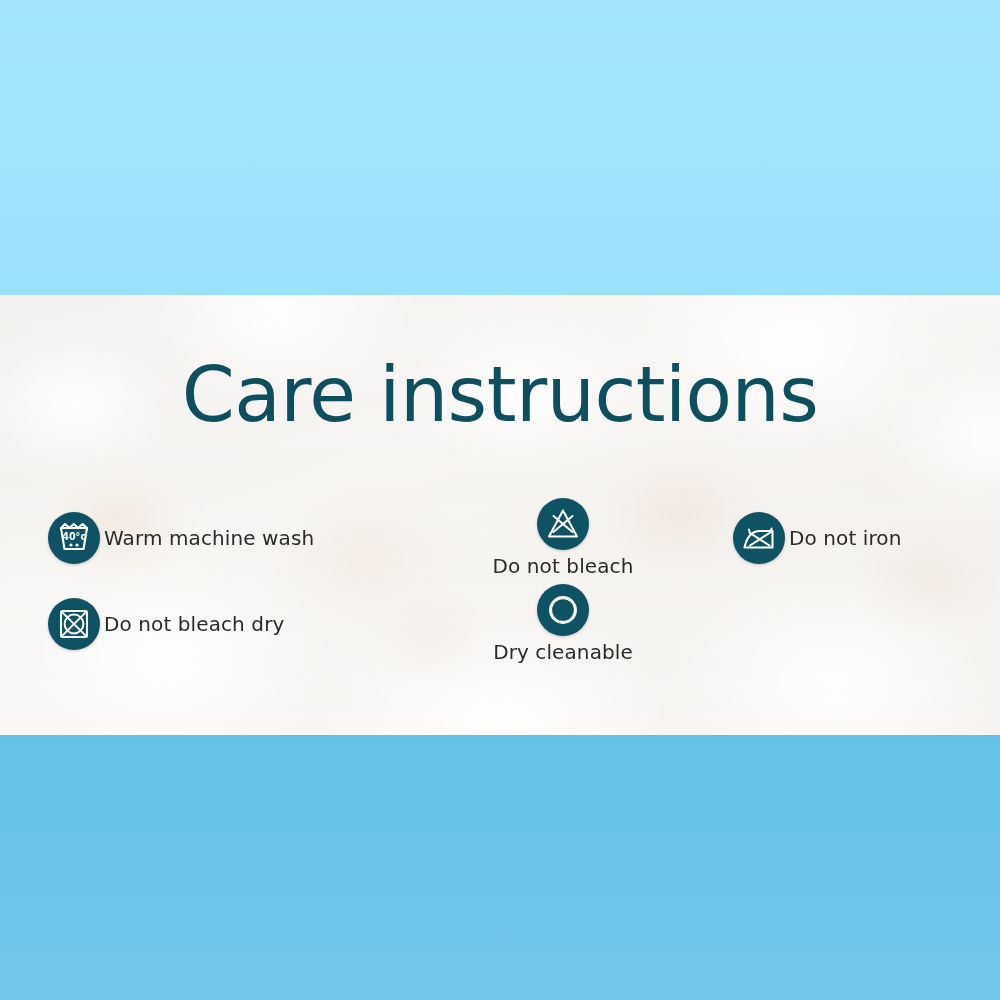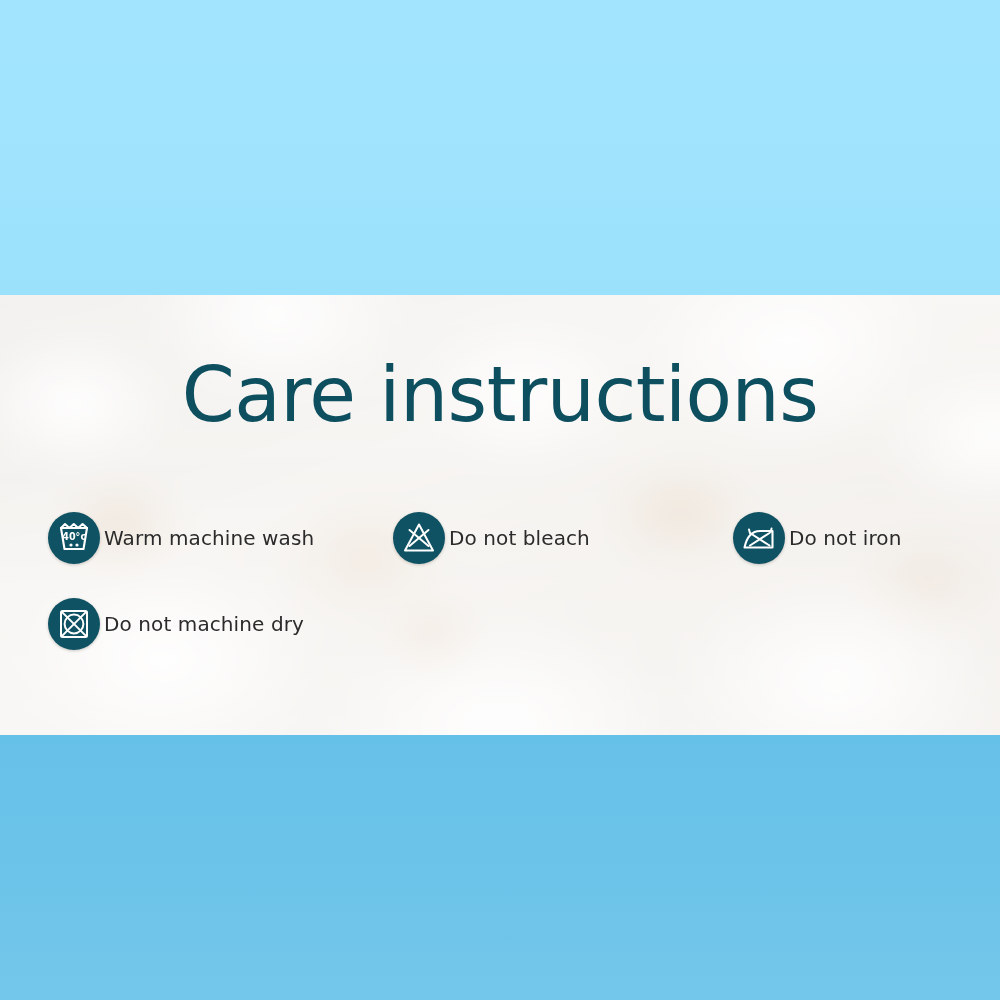--- a/index.html
+++ b/index.html
@@ -104,21 +104,21 @@
     display: flex;
     align-items: center;
     height: 86px;
   }
   .care-item {
     display: flex;
     align-items: center;
     gap: 4px;
   }
   .care-item.col1 { width: 345px; }
-  .care-item.col2 { width: 340px; }
+  .care-item.col2 { width: 340px; flex-direction: column; }
   .care-item.col3 { width: 250px; }
 
   .badge {
     width: 52px;
     height: 52px;
     min-width: 52px;
     border-radius: 50%;
     background: #0e5263;
     display: flex;
     align-items: center;
@@ -197,23 +197,31 @@
 
           <div class="care-item col1">
             <div class="badge">
               <svg width="34" height="34" viewBox="0 0 34 34" aria-hidden="true">
                 <rect x="4" y="4" width="26" height="26" rx="1.5" fill="none" stroke="#ffffff" stroke-width="2"></rect>
                 <circle cx="17" cy="17" r="9.4" fill="none" stroke="#ffffff" stroke-width="2"></circle>
                 <line x1="5.6" y1="5.6" x2="28.4" y2="28.4" stroke="#ffffff" stroke-width="2" stroke-linecap="round"></line>
                 <line x1="28.4" y1="5.6" x2="5.6" y2="28.4" stroke="#ffffff" stroke-width="2" stroke-linecap="round"></line>
               </svg>
             </div>
-            <span class="care-label">Do not machine dry</span>
-          </div>
-
+            <span class="care-label">Do not bleach dry</span>
+          </div>
+
+          <div class="care-item col2">
+            <div class="badge">
+              <svg width="34" height="34" viewBox="0 0 34 34" aria-hidden="true">
+                <circle cx="17" cy="17" r="12.4" fill="none" stroke="#ffffff" stroke-width="3.1"></circle>
+              </svg>
+            </div>
+            <span class="care-label">Dry cleanable</span>
+          </div>
 
           <div class="care-item col3"></div>
 
         </div>
 
       </div>
     </div>
   </div>
 
   <div class="band-bottom"></div>

